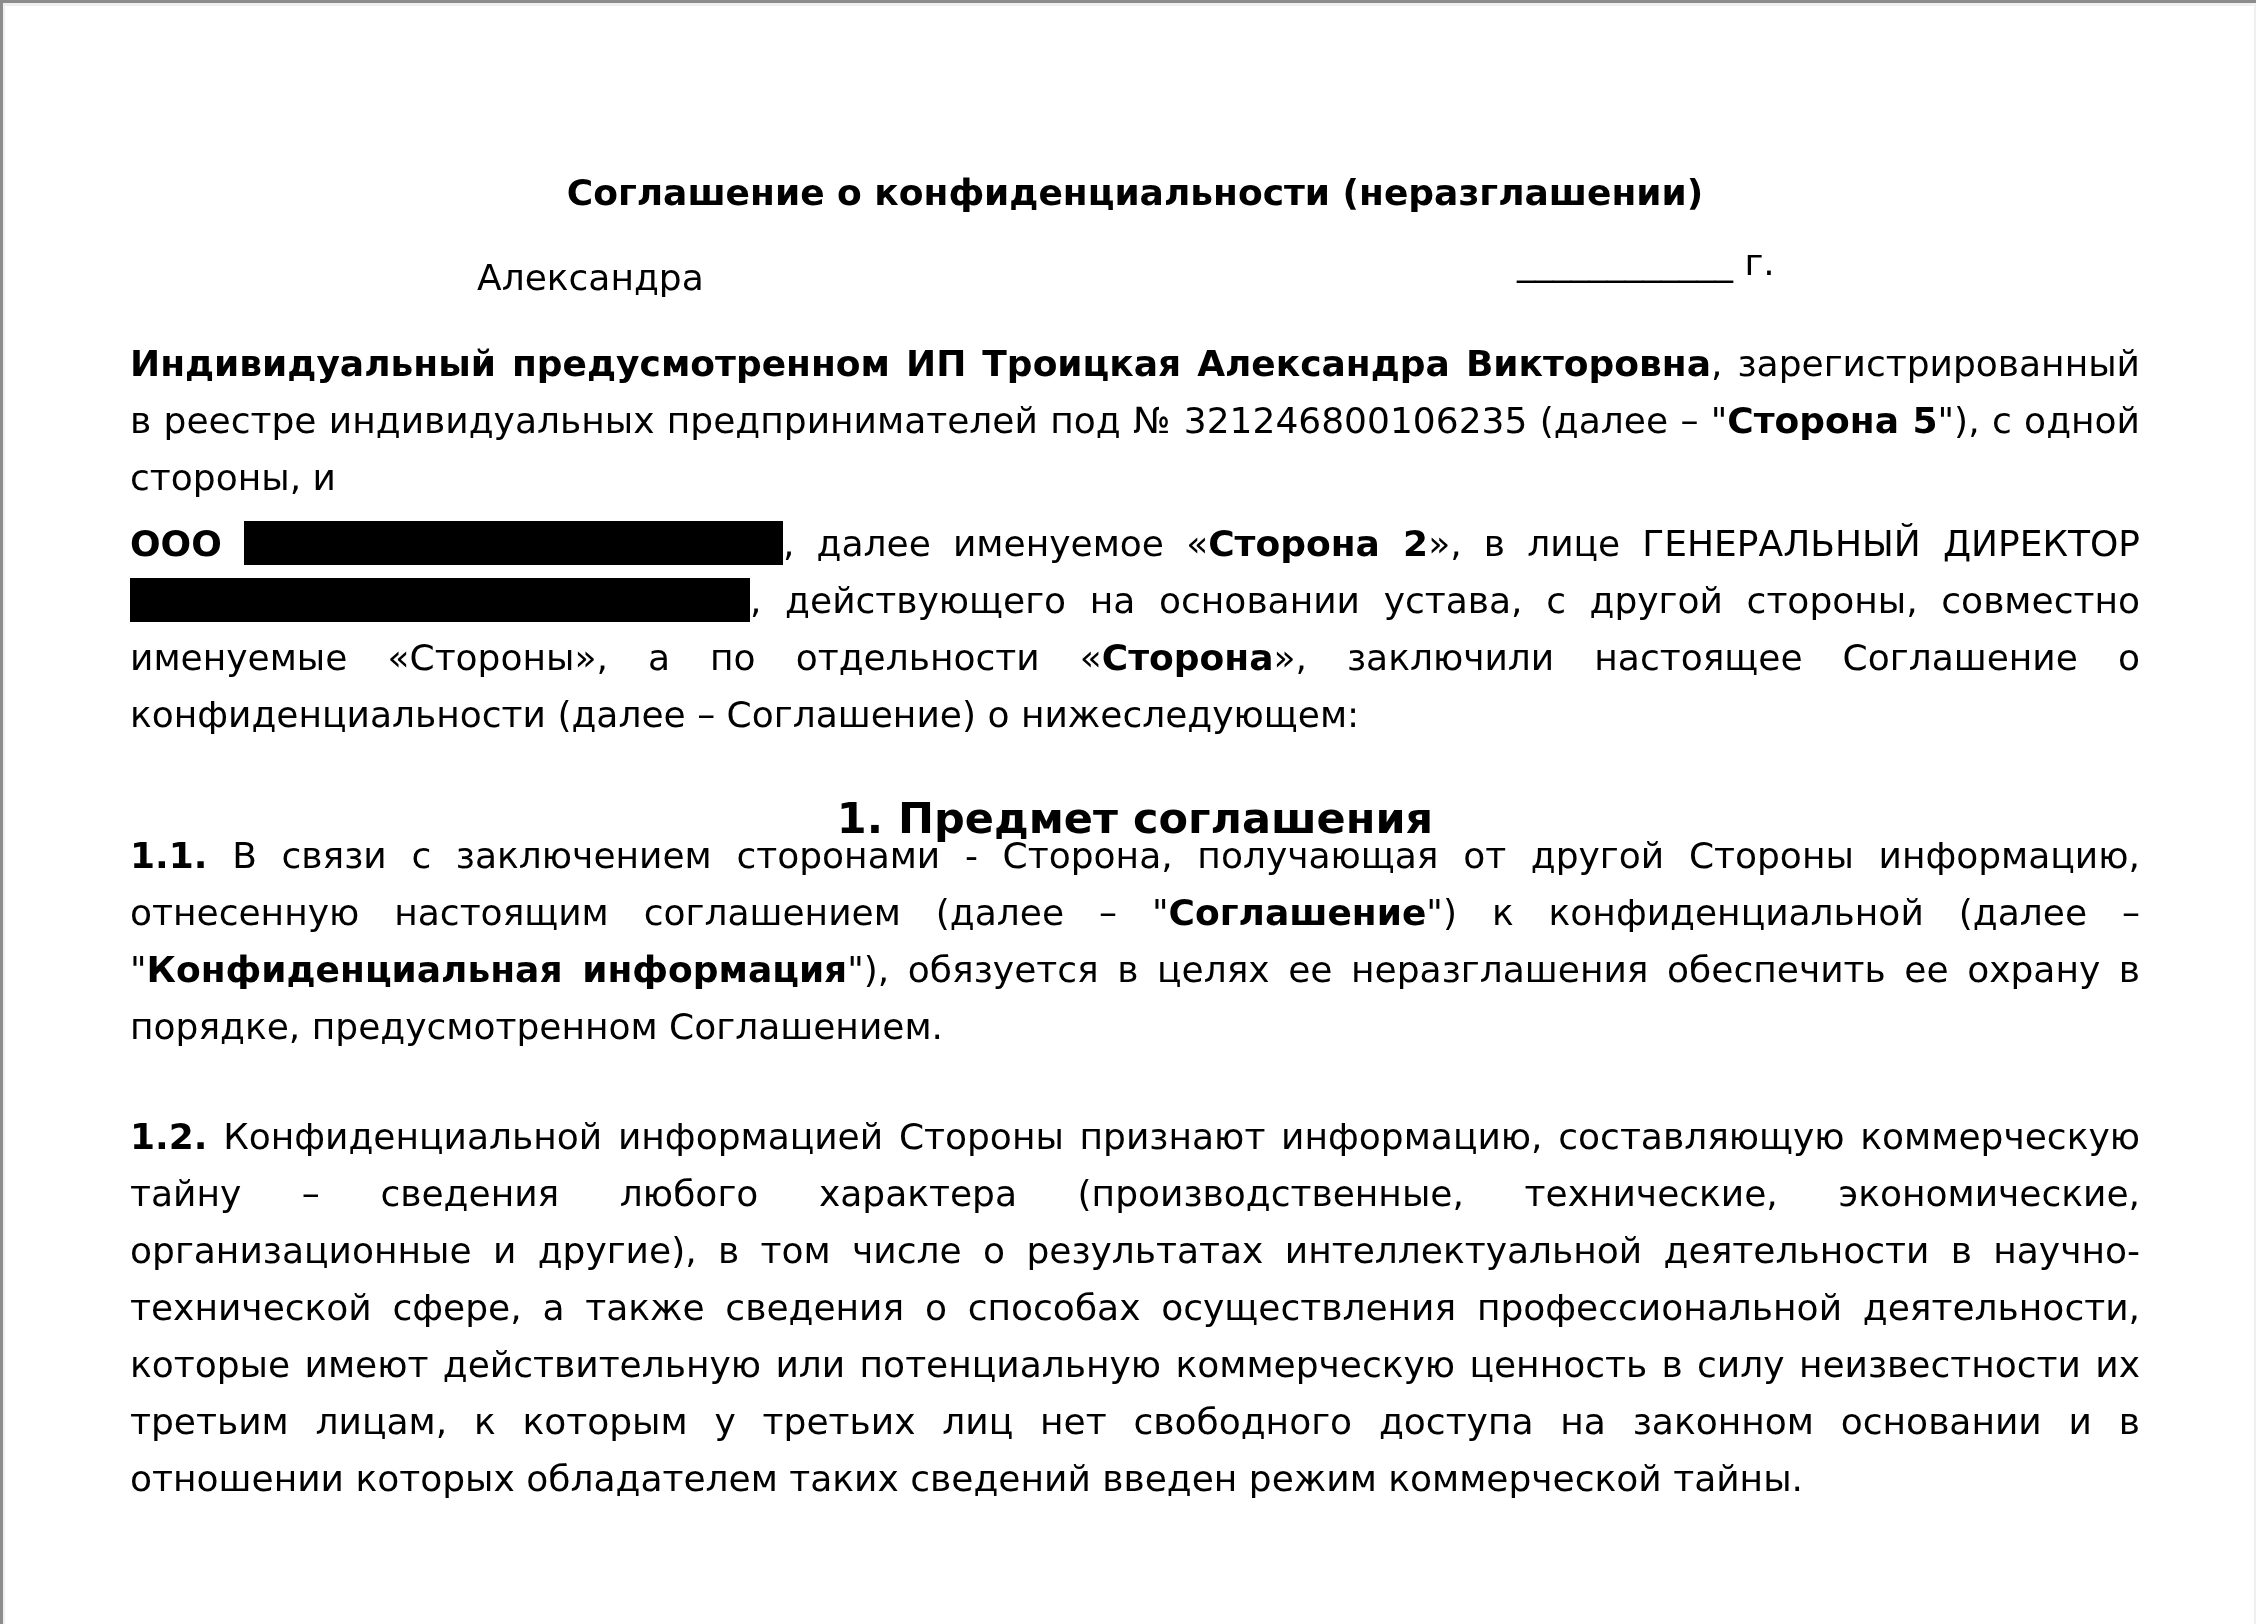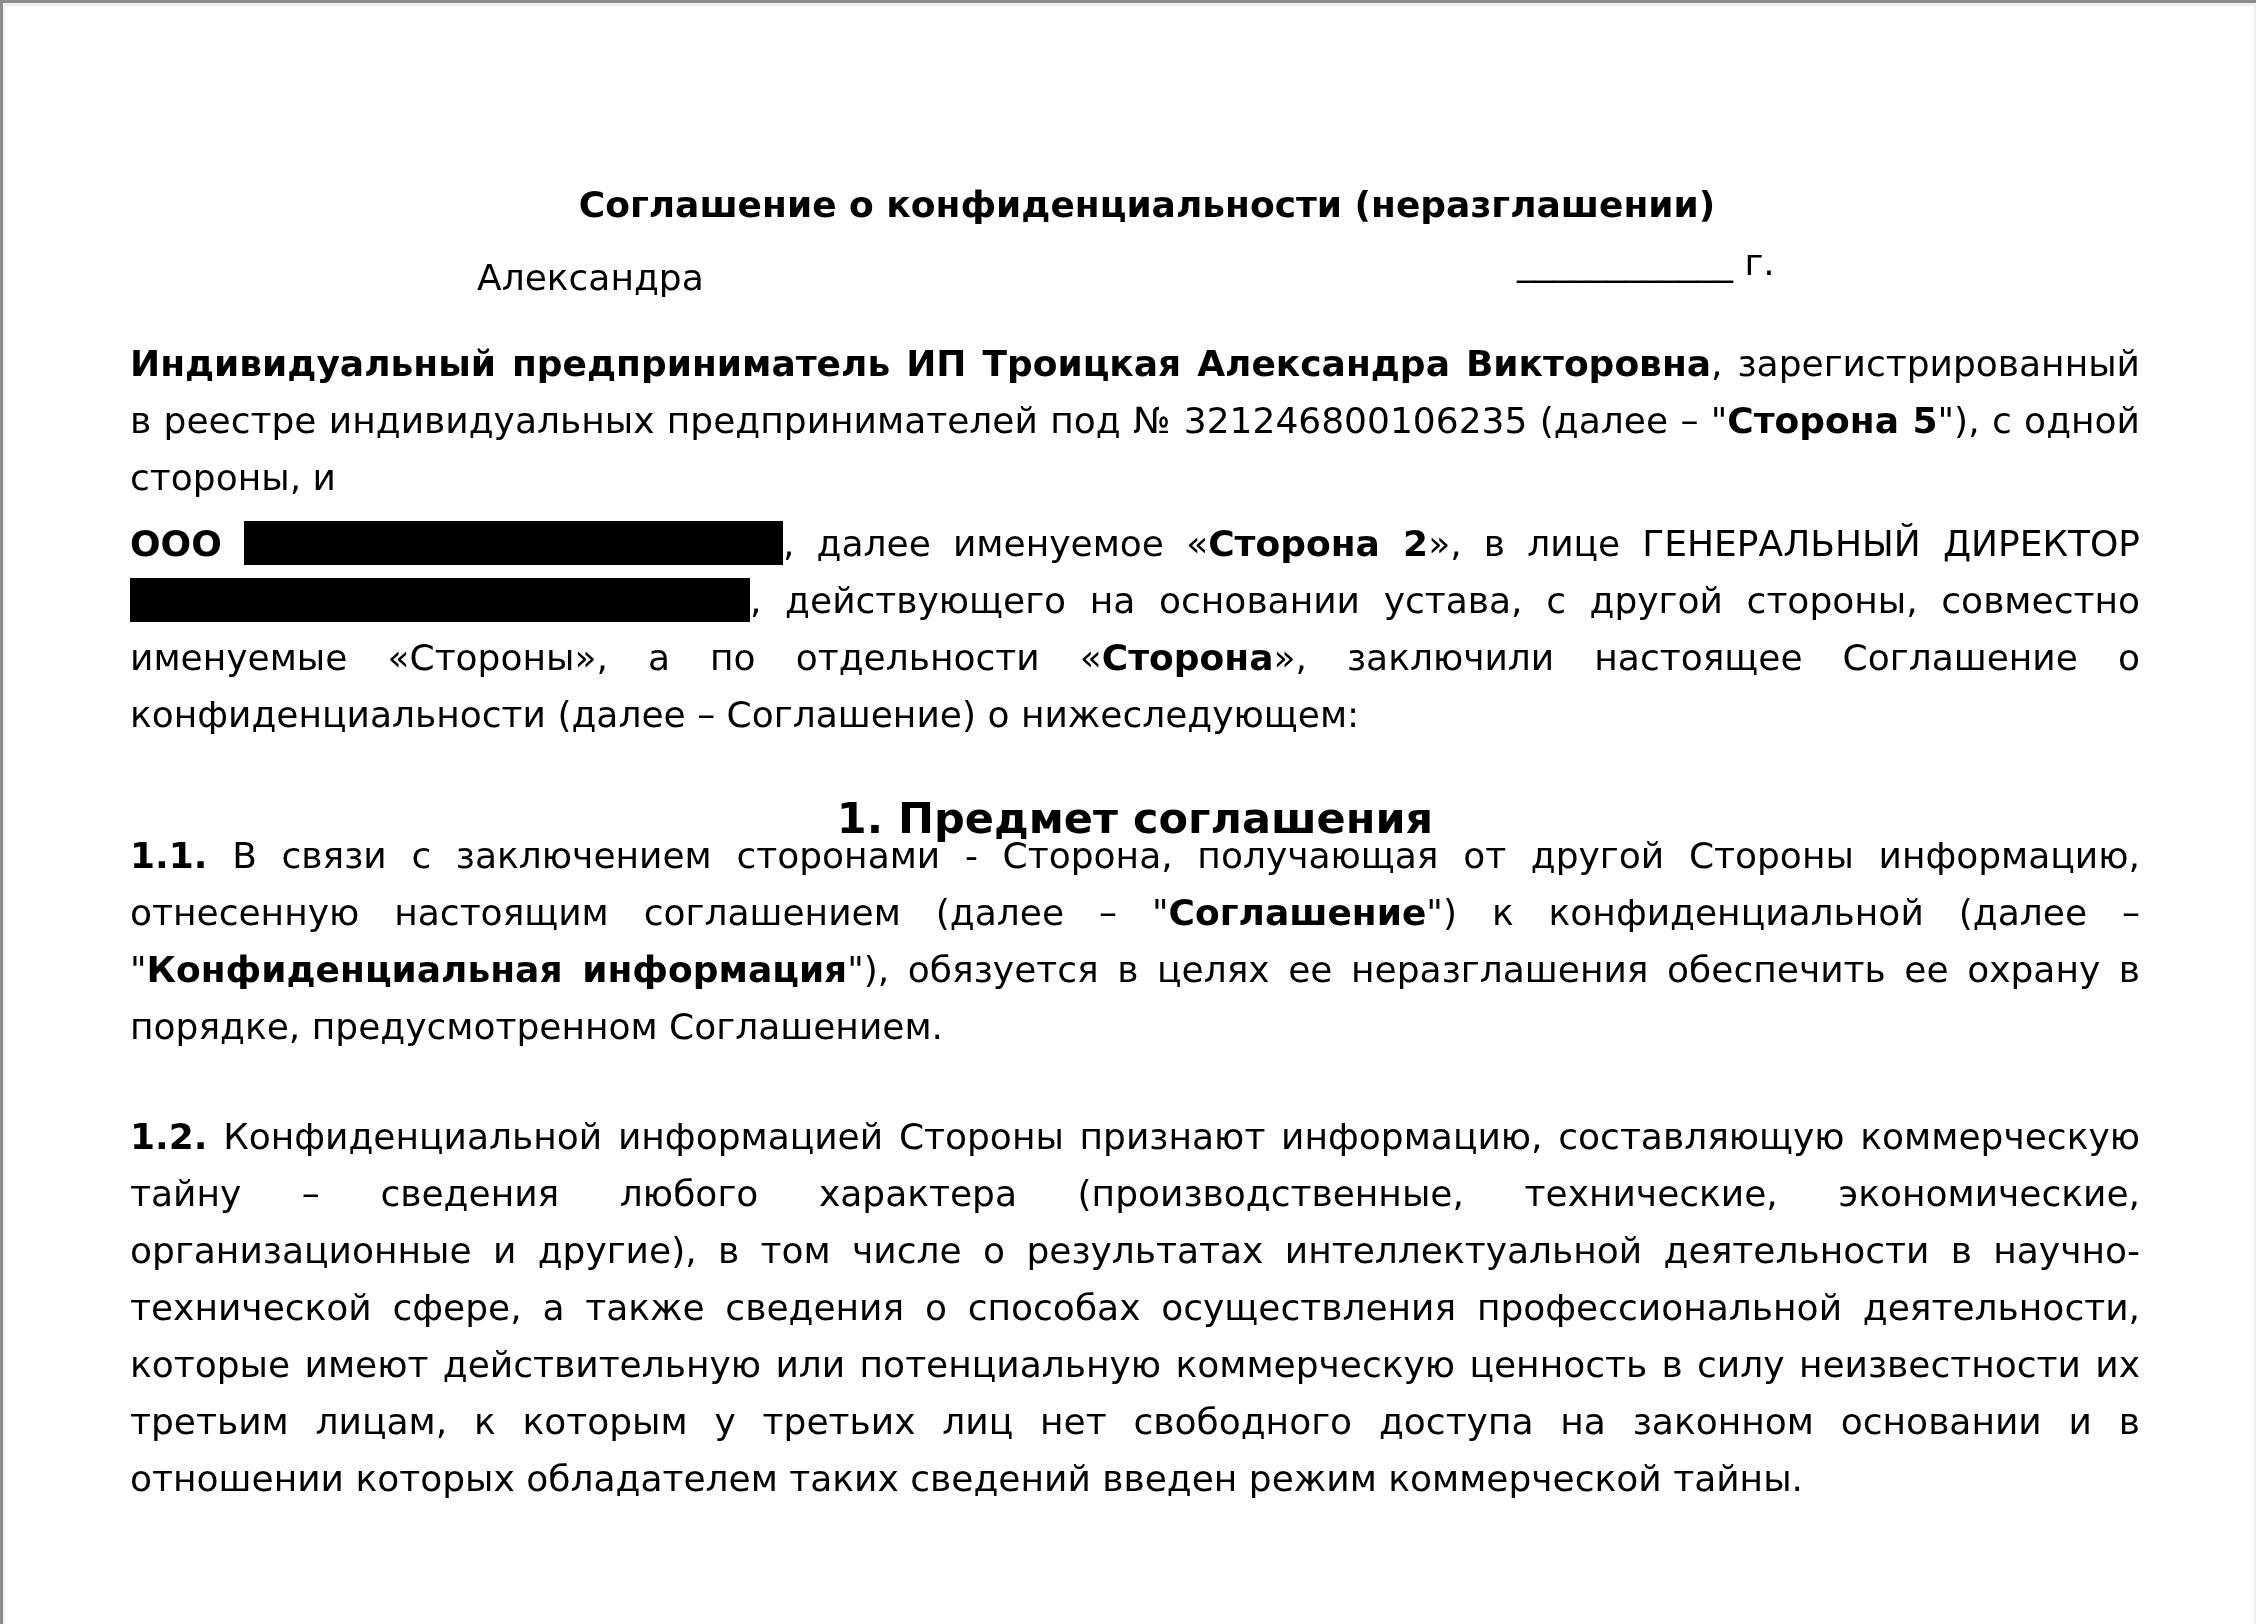--- a/index.html
+++ b/index.html
@@ -42,21 +42,21 @@
     width: 2010px;
     font-size: 36px;
     line-height: 57px;
   }
   .title {
     position: absolute;
     left: 0; width: 2010px;
     top: 164px;
     text-align: center;
     font-weight: bold;
-    margin: 12px;
+    margin: 0;
     font-size: 36px;
     line-height: 57px;
   }
   .city {
     position: absolute;
     left: 347px;
     top: 249px;
     white-space: pre;
   }
   .date {
@@ -105,21 +105,21 @@
 <div class="leftbar-inner"></div>
 <div class="rightbar"></div>
 
 <div class="page">
 
   <h1 class="title">Соглашение о конфиденциальности (неразглашении)</h1>
 
   <div class="city">Александра</div>
   <div class="date"><span>____________</span><span> г.</span></div>
 
-  <p class="para p1"><span class="b">Индивидуальный предприниматель ИП Троицкая Александра Викторовна</span><span>, зарегистрированный в реестре индивидуальных предпринимателей под № 321246800106235 (далее – "</span><span class="b">Сторона 5</span><span>"), с одной стороны, и</span></p>
+  <p class="para p1"><span class="b">Индивидуальный предусмотренном ИП Троицкая Александра Викторовна</span><span>, зарегистрированный в реестре индивидуальных предпринимателей под № 321246800106235 (далее – "</span><span class="b">Сторона 5</span><span>"), с одной стороны, и</span></p>
 
   <p class="para p2"><span class="b">ООО</span> <span class="redact r1"></span><span>, далее именуемое «</span><span class="b">Сторона 2</span><span>», в лице ГЕНЕРАЛЬНЫЙ ДИРЕКТОР </span><span class="redact r2"></span><span>, действующего на основании устава, с другой стороны, совместно именуемые «Стороны», а по отдельности «</span><span class="b">Сторона</span><span>», заключили настоящее Соглашение о конфиденциальности (далее – Соглашение) о нижеследующем:</span></p>
 
   <h2 class="h1">1. Предмет соглашения</h2>
 
   <p class="para p11"><span class="b">1.1.</span><span> В связи с заключением сторонами - Сторона, получающая от другой Стороны информацию, отнесенную настоящим соглашением (далее – "</span><span class="b">Соглашение</span><span>") к конфиденциальной (далее – "</span><span class="b">Конфиденциальная информация</span><span>"), обязуется в целях ее неразглашения обеспечить ее охрану в  порядке, предусмотренном Соглашением.</span></p>
 
   <p class="para p12"><span class="b">1.2.</span><span> Конфиденциальной информацией Стороны признают информацию, составляющую коммерческую тайну – сведения любого характера (производственные, технические, экономические, организационные и другие), в том числе о результатах интеллектуальной деятельности в научно-технической сфере, а также сведения о способах осуществления профессиональной деятельности, которые имеют действительную или потенциальную коммерческую ценность в силу неизвестности их третьим лицам, к которым у третьих лиц нет свободного доступа на законном основании и в отношении которых обладателем таких сведений введен режим коммерческой тайны.</span></p>
 
 </div>

